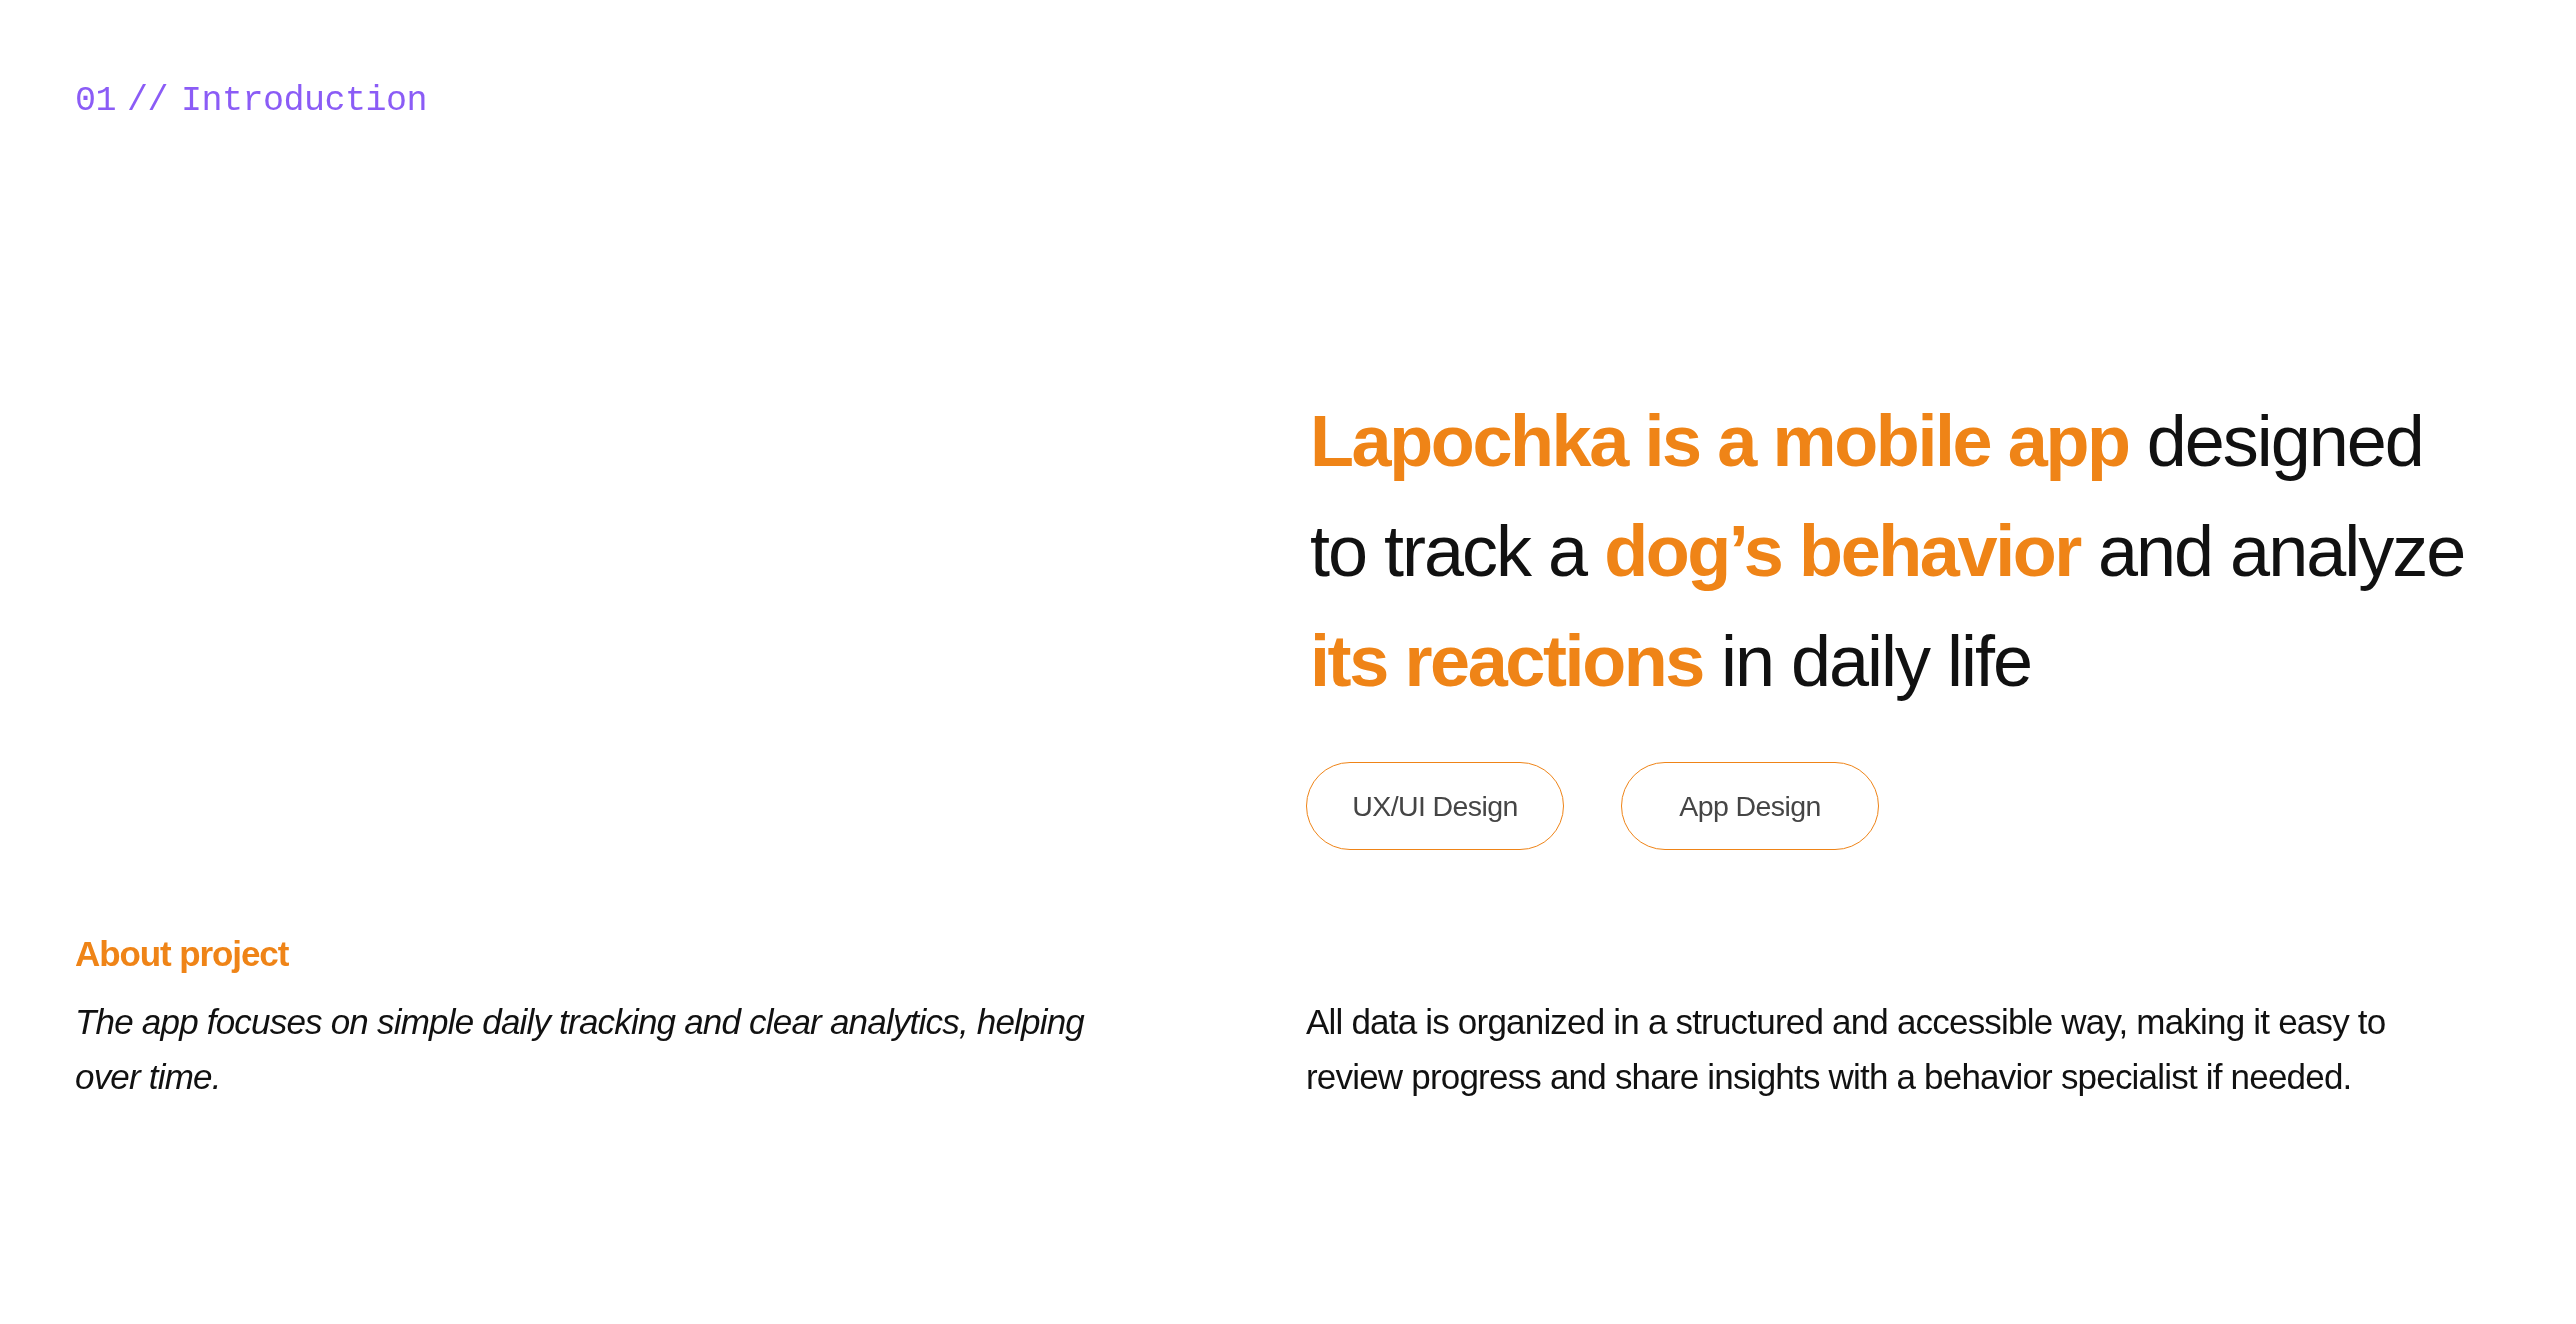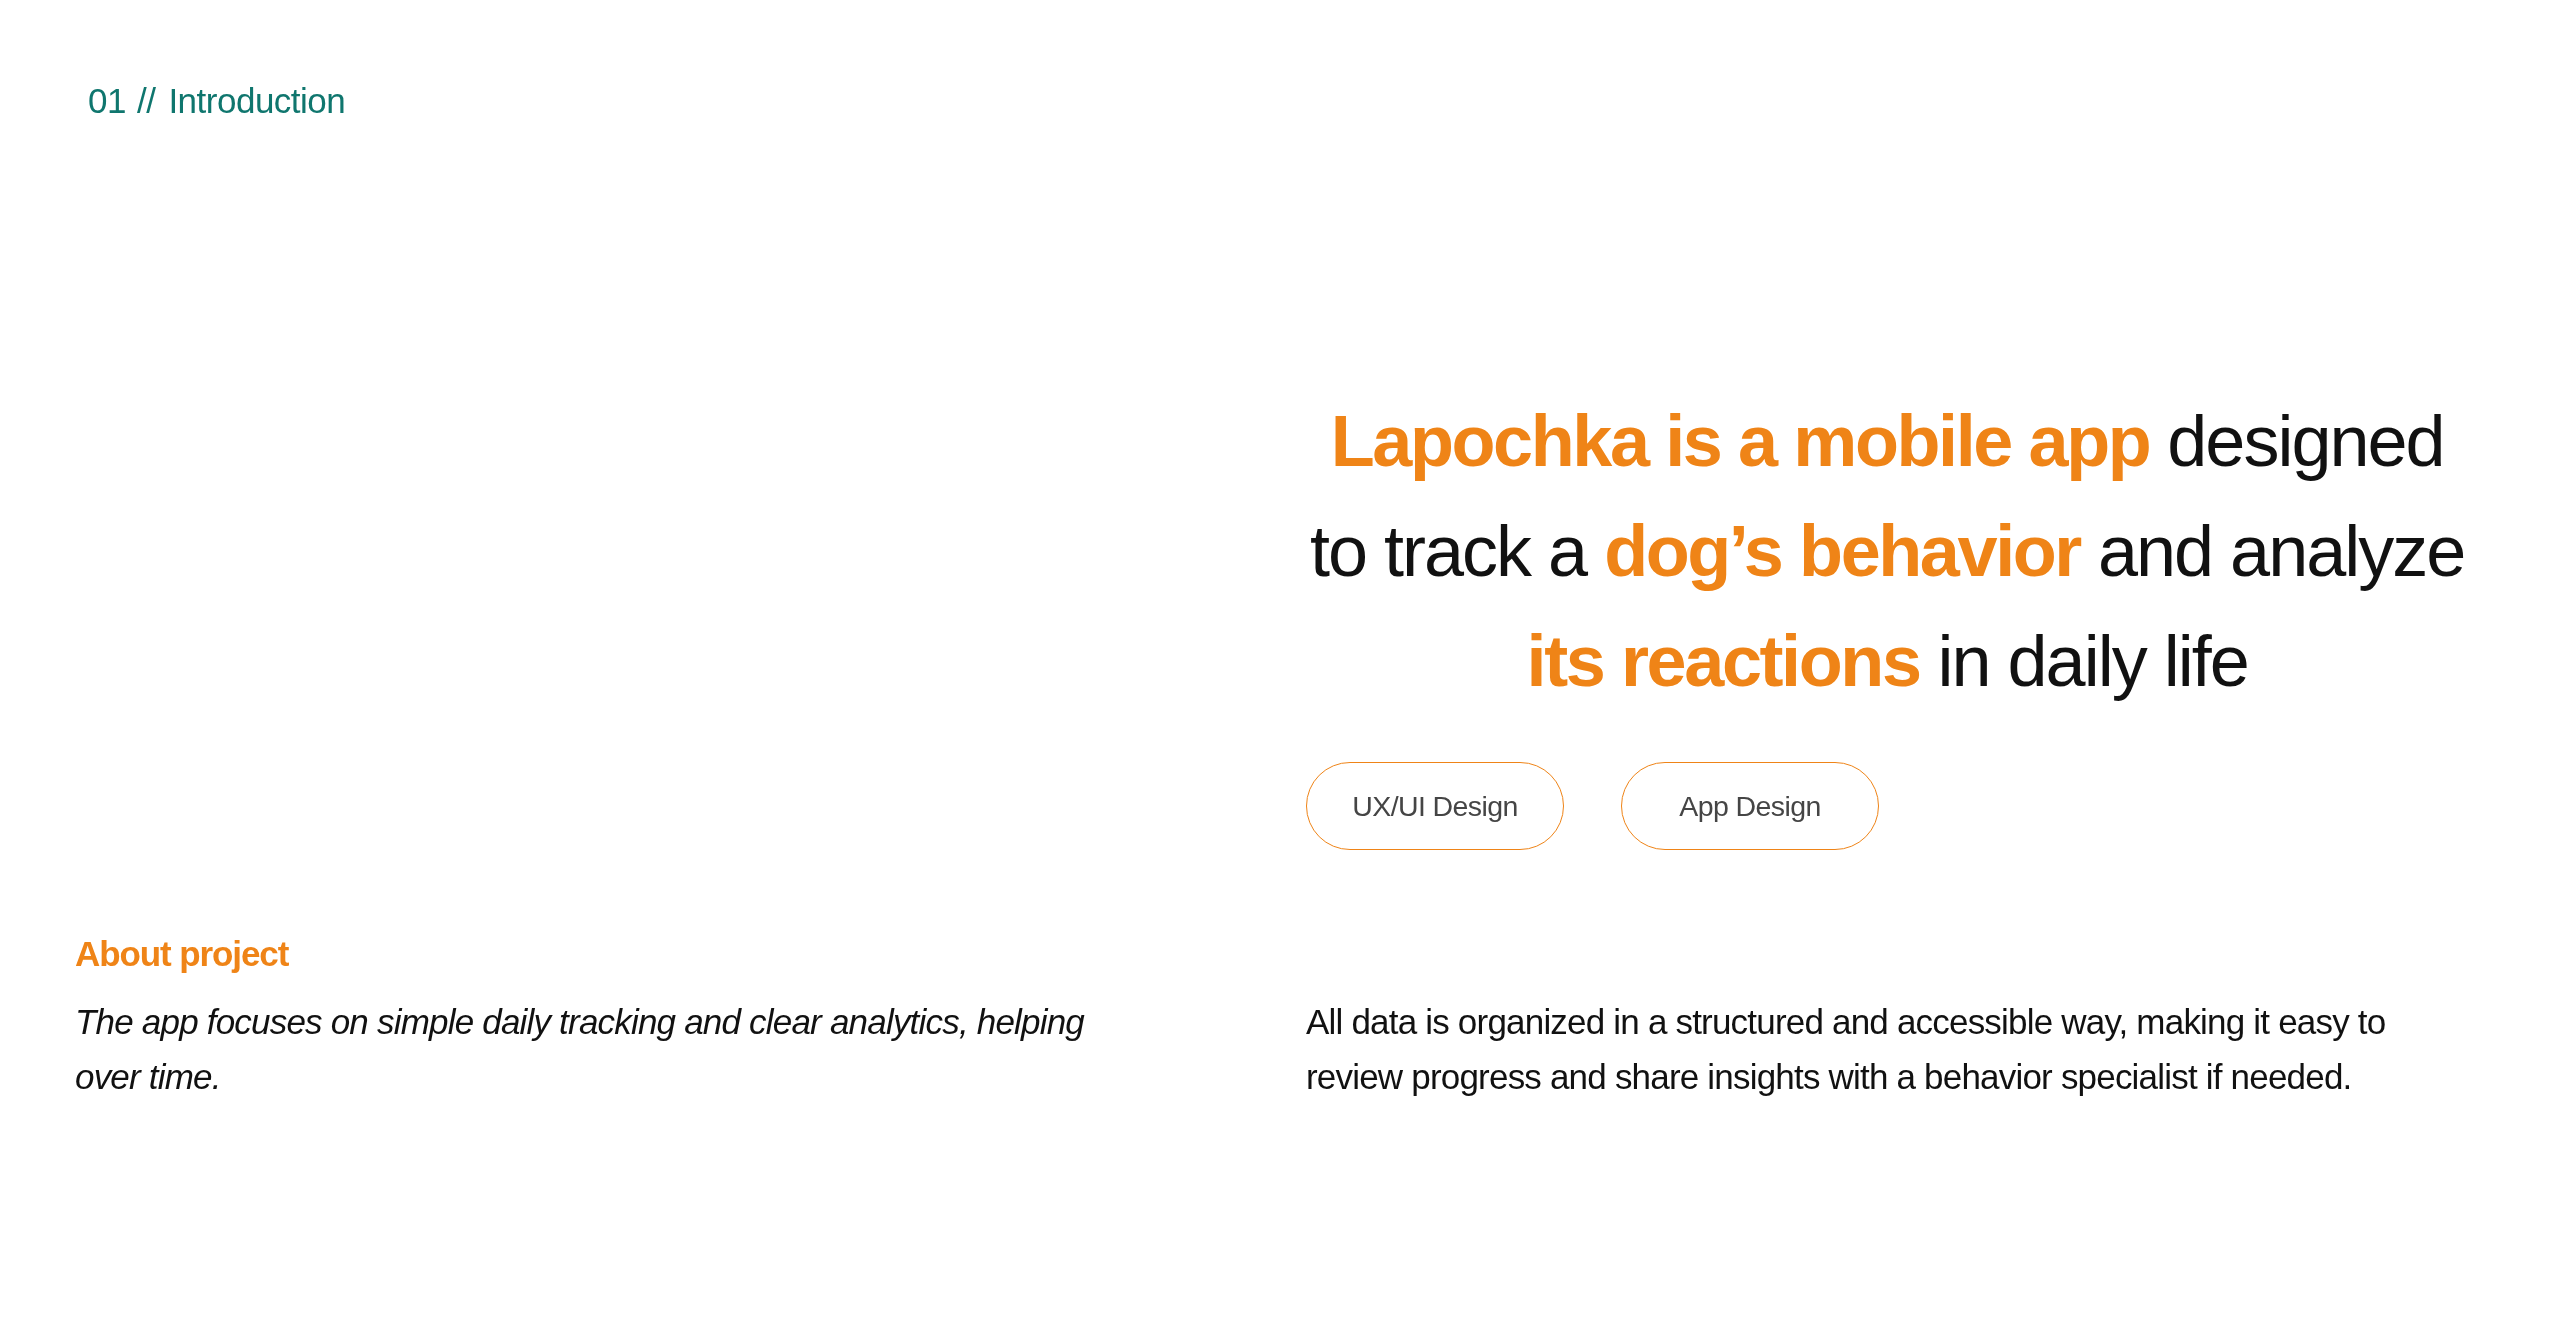--- a/index.html
+++ b/index.html
@@ -12,41 +12,42 @@
       height: 1325px;
       position: relative;
       overflow: hidden;
       font-family: "Liberation Sans", "DejaVu Sans", sans-serif;
       color: #111111;
     }
     .abs { position: absolute; }
 
     
     .section-label {
-      left: 88px;
+      left: 75px;
       top: 81px;
       font-size: 35px;
       line-height: 40px;
       letter-spacing: -0.5px;
       white-space: nowrap;
-      color: #0f766e;
+      color: #8b5cf6;
+      font-family: Liberation Mono, monospace;
     }
     .section-label .sep { margin: 0 13px 0 11px; }
 
     
     .headline {
       left: 1310px;
       top: 386px;
       font-size: 72px;
       line-height: 110px;
       letter-spacing: -2px;
       white-space: nowrap;
       color: #111111;
     }
-    .headline .line { display: block; height: 110px; text-align: center; }
+    .headline .line { display: block; height: 110px; }
     .headline .hl { color: #EF8417; font-weight: bold; letter-spacing: -2.4px; }
 
     
     .tags {
       left: 1306px;
       top: 762px;
       display: flex;
       gap: 57px;
     }
     .tag {

